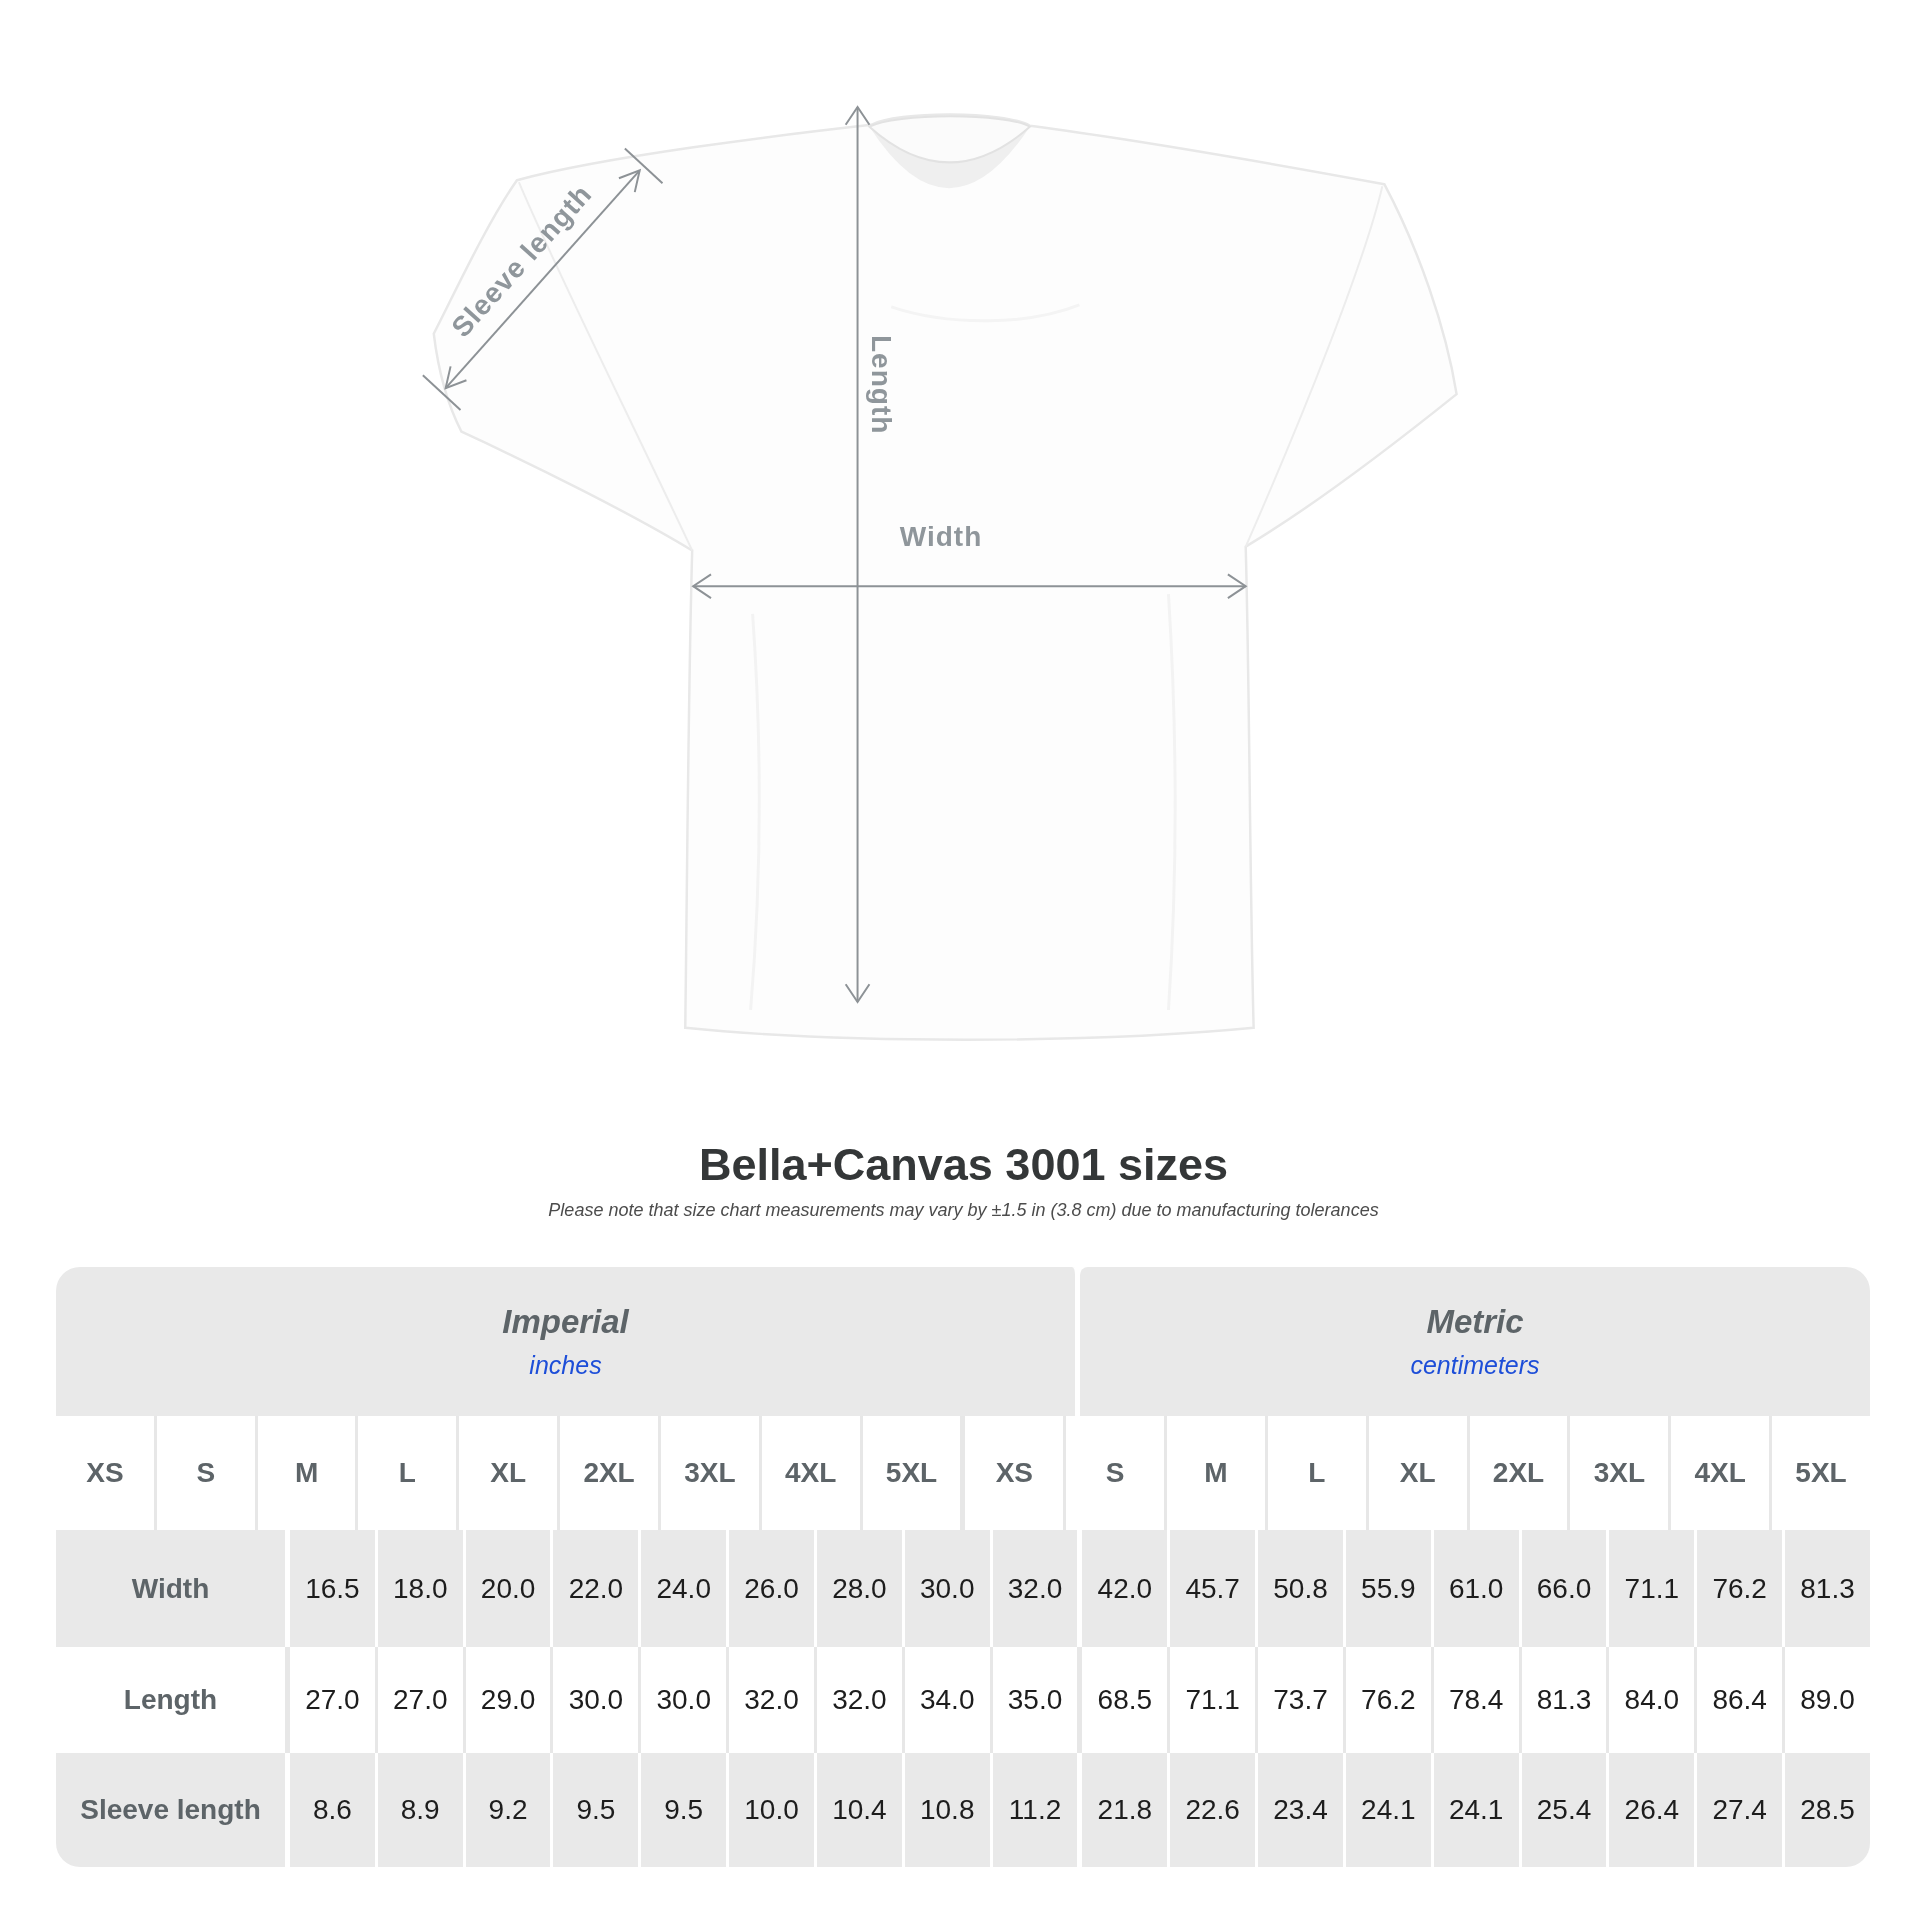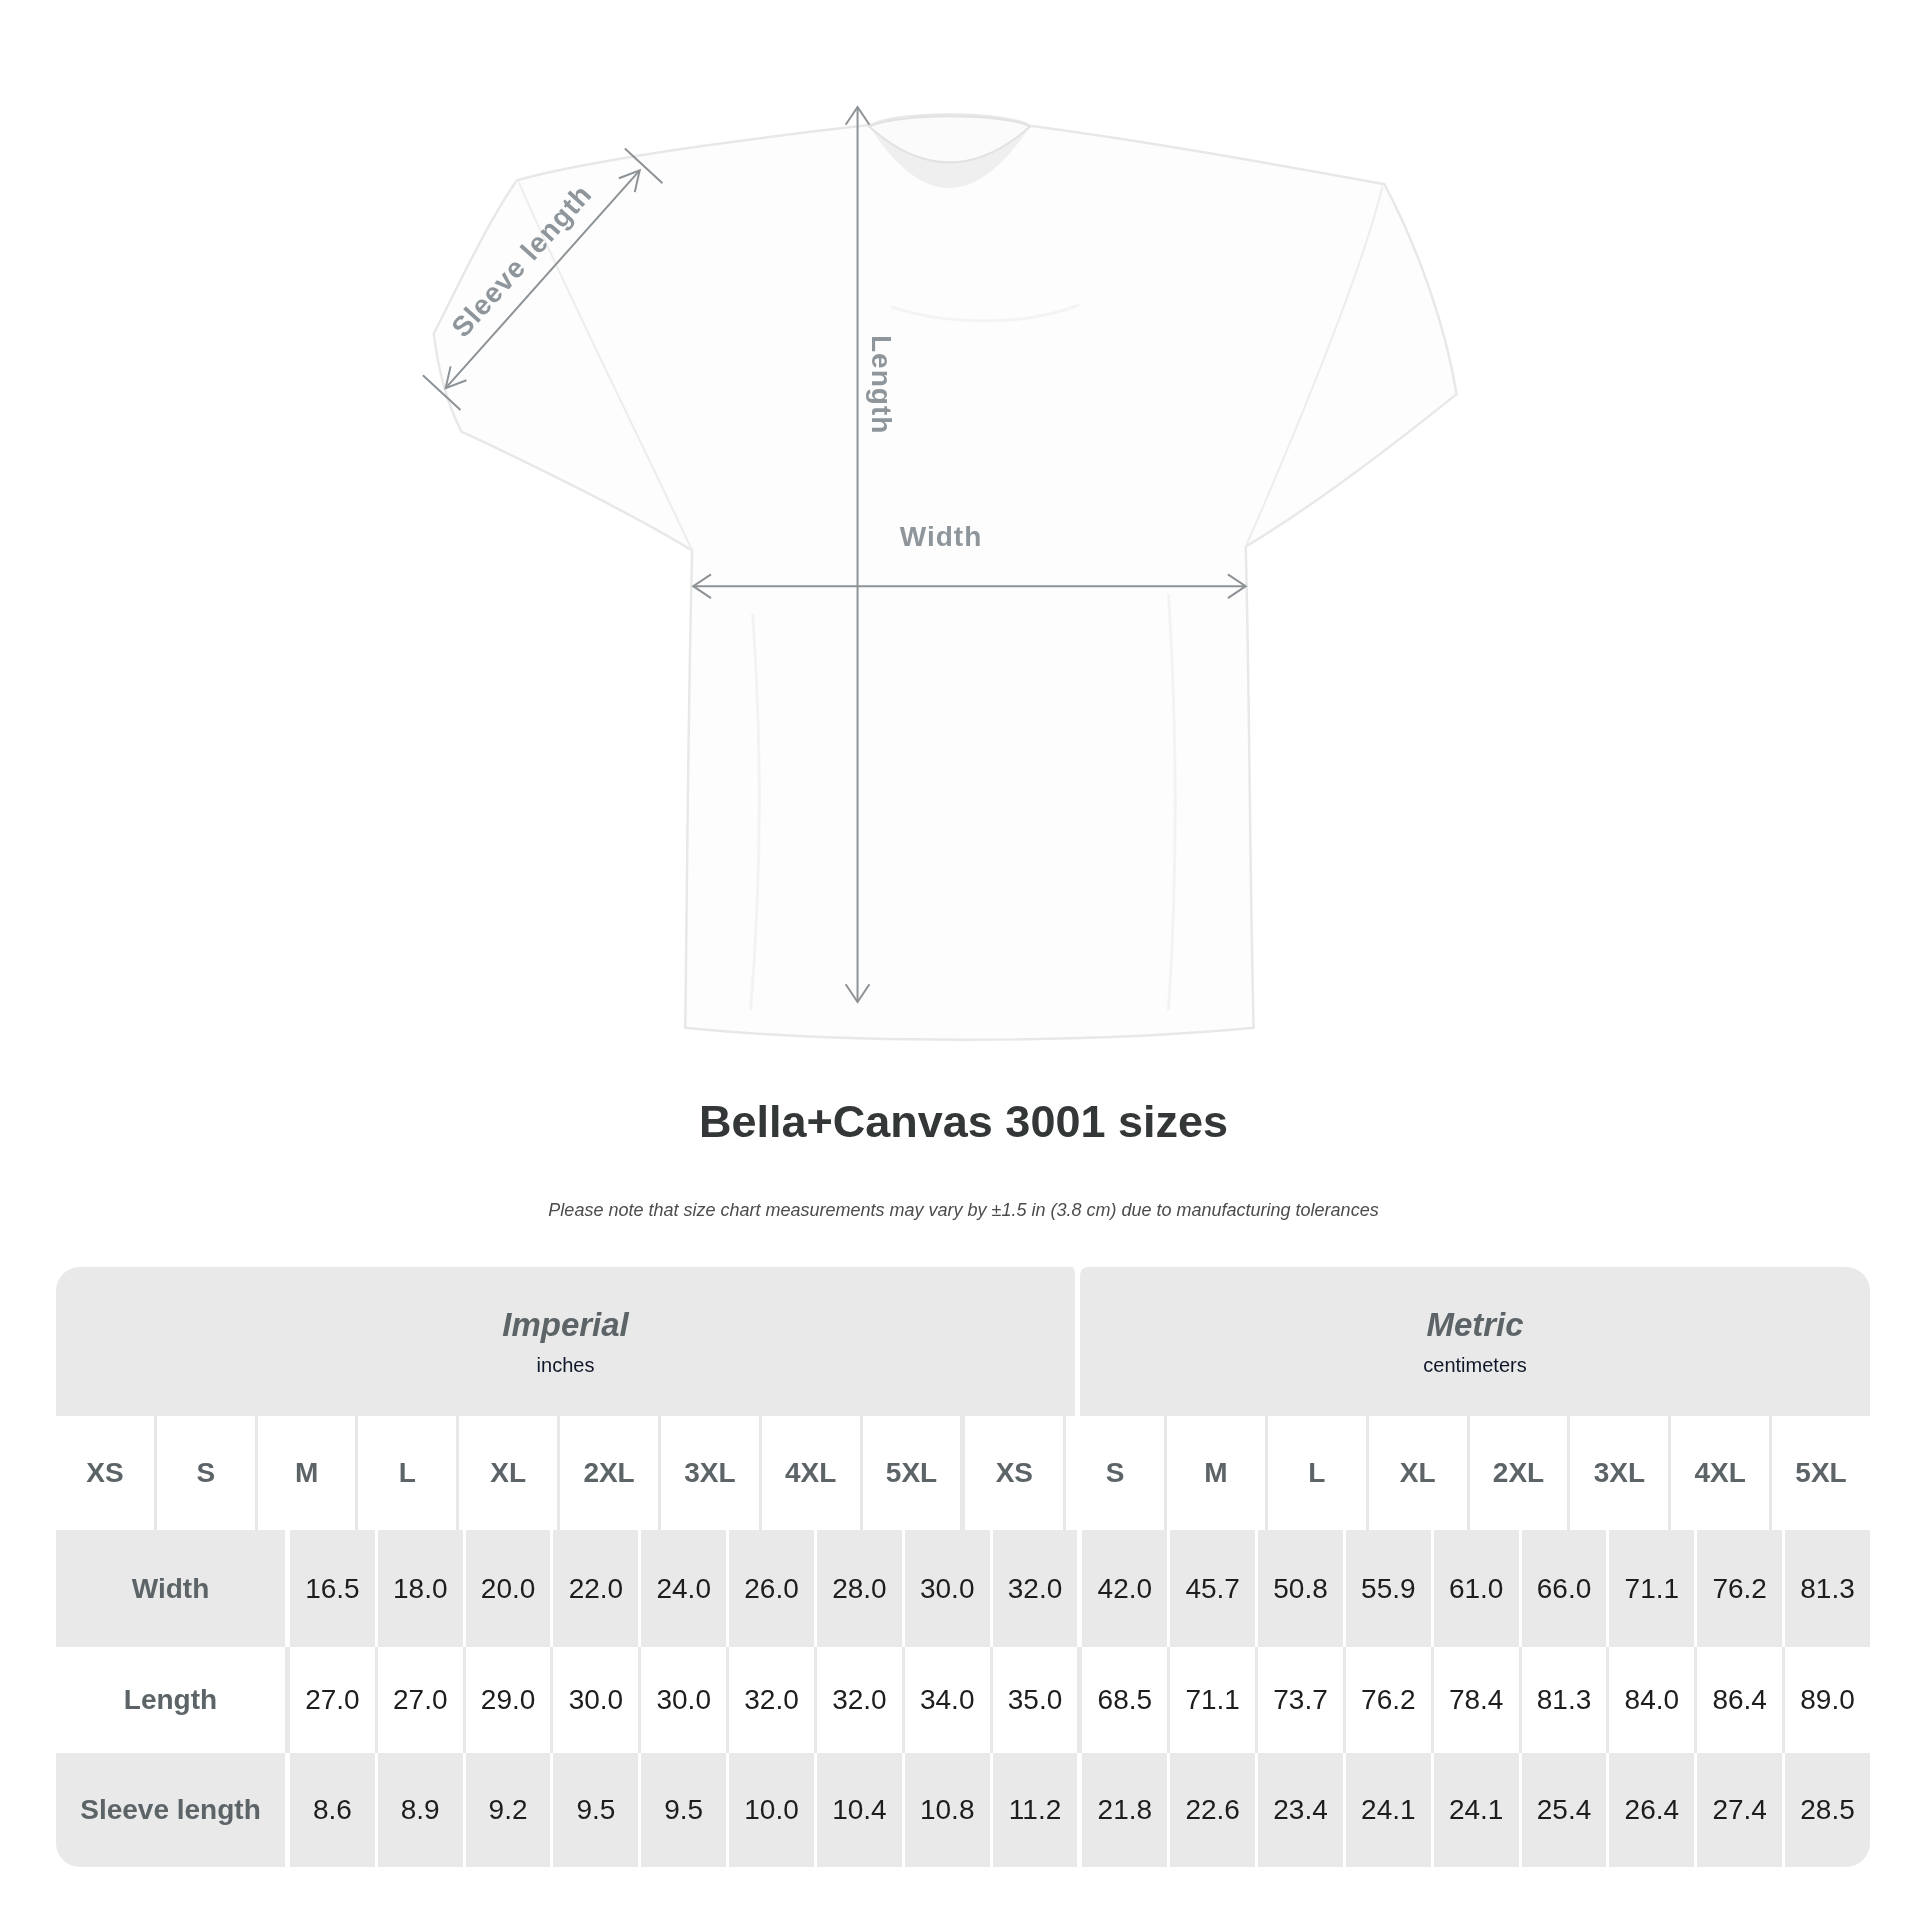--- a/index.html
+++ b/index.html
@@ -7,39 +7,39 @@
     position:relative;width:1927px;height:1927px;background:#ffffff;overflow:hidden;
     font-family:"Liberation Sans",sans-serif;
   }
   
   .shirt-svg{position:absolute;left:0;top:0;}
   .measure-label{position:absolute;font-weight:bold;color:#8f969b;font-size:28px;letter-spacing:1px;}
   .label-sleeve{left:403px;top:245px;width:238px;text-align:center;transform:rotate(-48deg);}
   .label-length{left:865px;top:335px;height:198px;writing-mode:vertical-rl;}
   .label-width{left:842px;top:521px;width:198px;text-align:center;}
   
-  .page-title{position:absolute;left:0;top:1096px;width:100%;text-align:center;
+  .page-title{position:absolute;left:0;top:1139px;width:100%;text-align:center;
     font-size:45px;font-weight:bold;color:#343738;}
   .page-subtitle{position:absolute;left:0;top:1200px;width:100%;text-align:center;
     font-size:18px;font-style:italic;color:#4c4c4c;}
   
   .size-table{position:absolute;left:56px;top:1267px;width:1814px;}
   .trow{display:flex;width:100%;}
   .cell{box-sizing:border-box;display:flex;align-items:center;justify-content:center;}
   .label-cell{flex:0 0 234px;}
   .data-cell{flex:1 1 0;}
   
   .group-row{height:149px;}
   .group{box-sizing:border-box;background:#e9e9e9;display:flex;flex-direction:column;
     align-items:center;justify-content:center;gap:10px;}
   .group-imperial{flex:0 0 calc(234px + (100% - 234px)/2);border-right:5px solid #ffffff;
     border-radius:24px 8px 0 0;}
   .group-metric{flex:1 1 0;border-radius:8px 24px 0 0;}
   .group-label{font-size:33px;font-weight:bold;font-style:italic;color:#5d6468;}
-  .group-sublabel{font-size:20px;color:#0f172a;}
+  .group-sublabel{font-size:25px;font-style:italic;color:#1d4ed8;}
   
   .header-row{height:114px;background:#ffffff;}
   .header-row .cell{border-right:3px solid #e7e7e7;}
   .row-gray .cell{border-right:3px solid #ffffff;background:#e9e9e9;}
   .row-white .cell{border-right:3px solid #e7e7e7;background:#ffffff;}
   .trow .cell.wide-sep{border-right-width:5px;}
   .trow .cell:last-child{border-right:none;}
   .row-width{height:117px;}
   .row-length{height:106px;}
   .row-sleeve{height:114px;}

